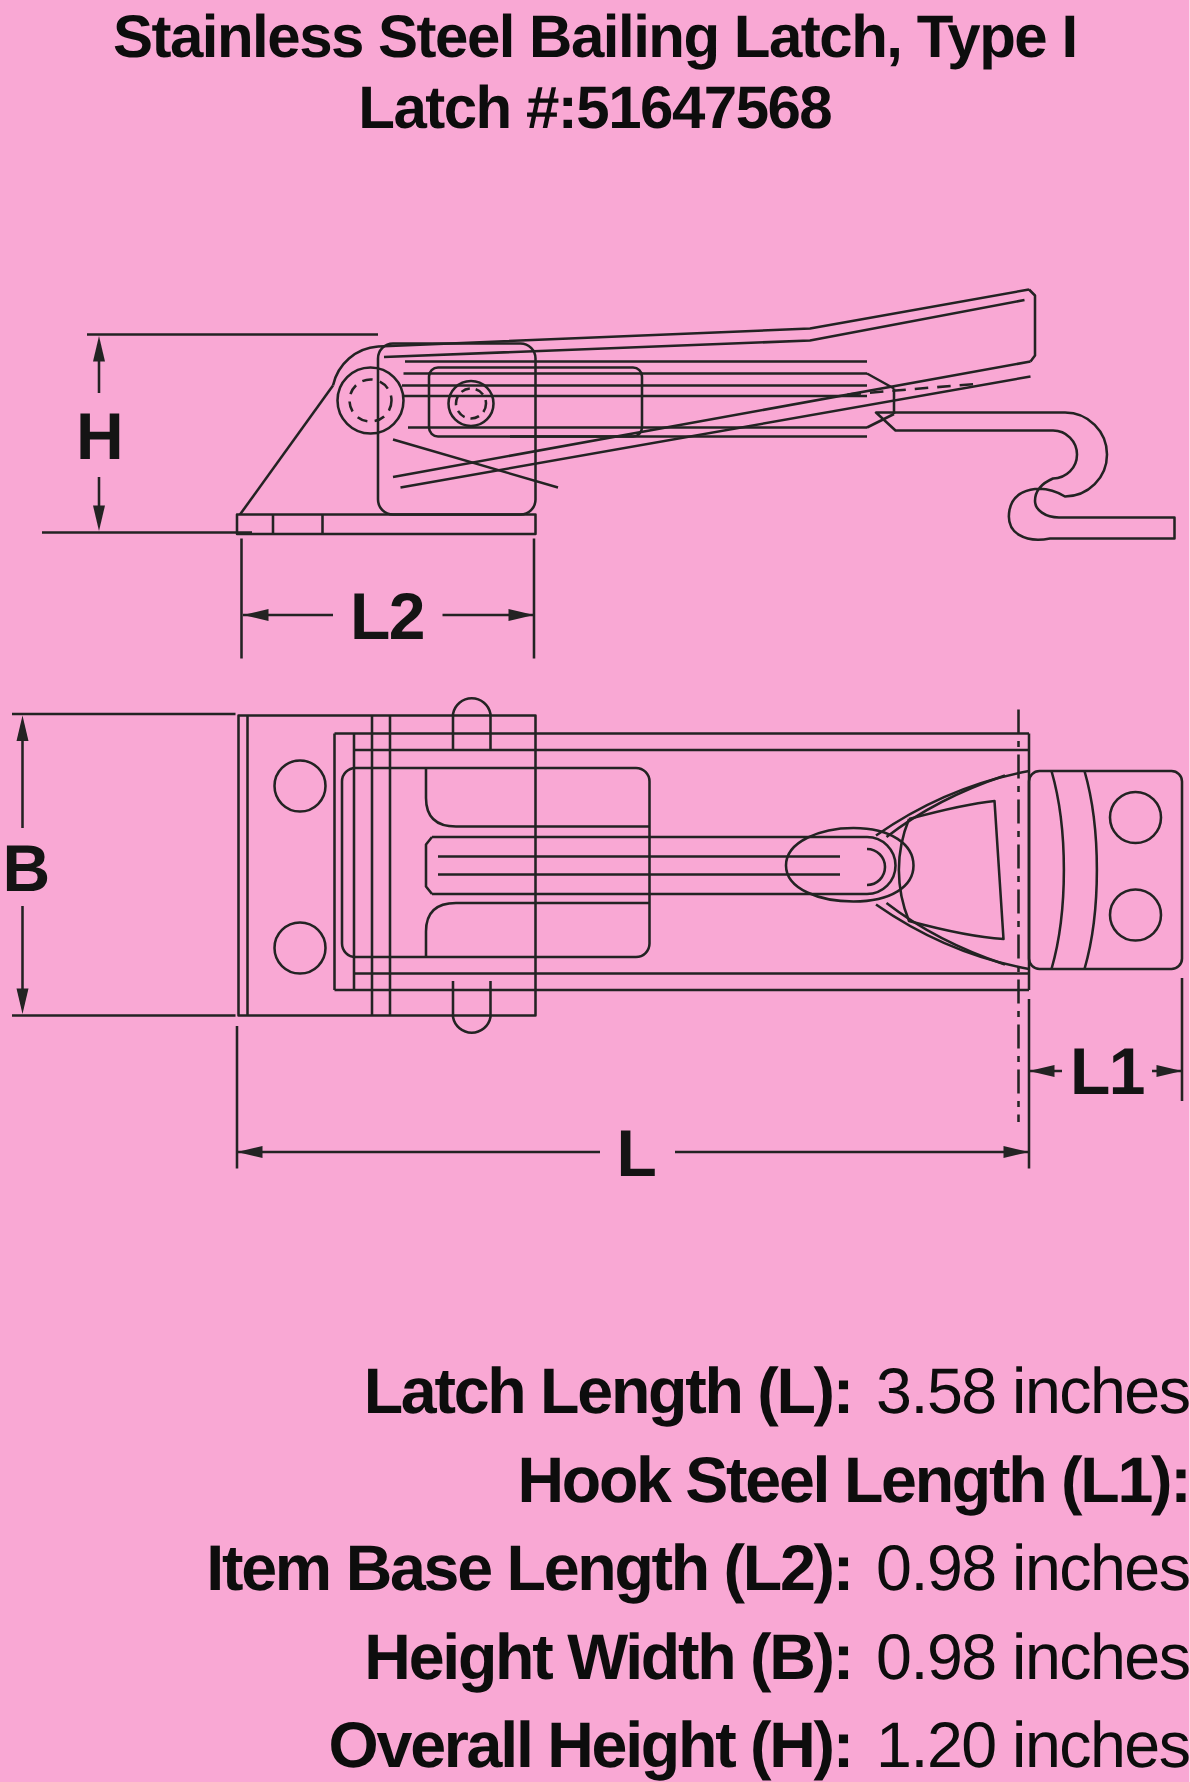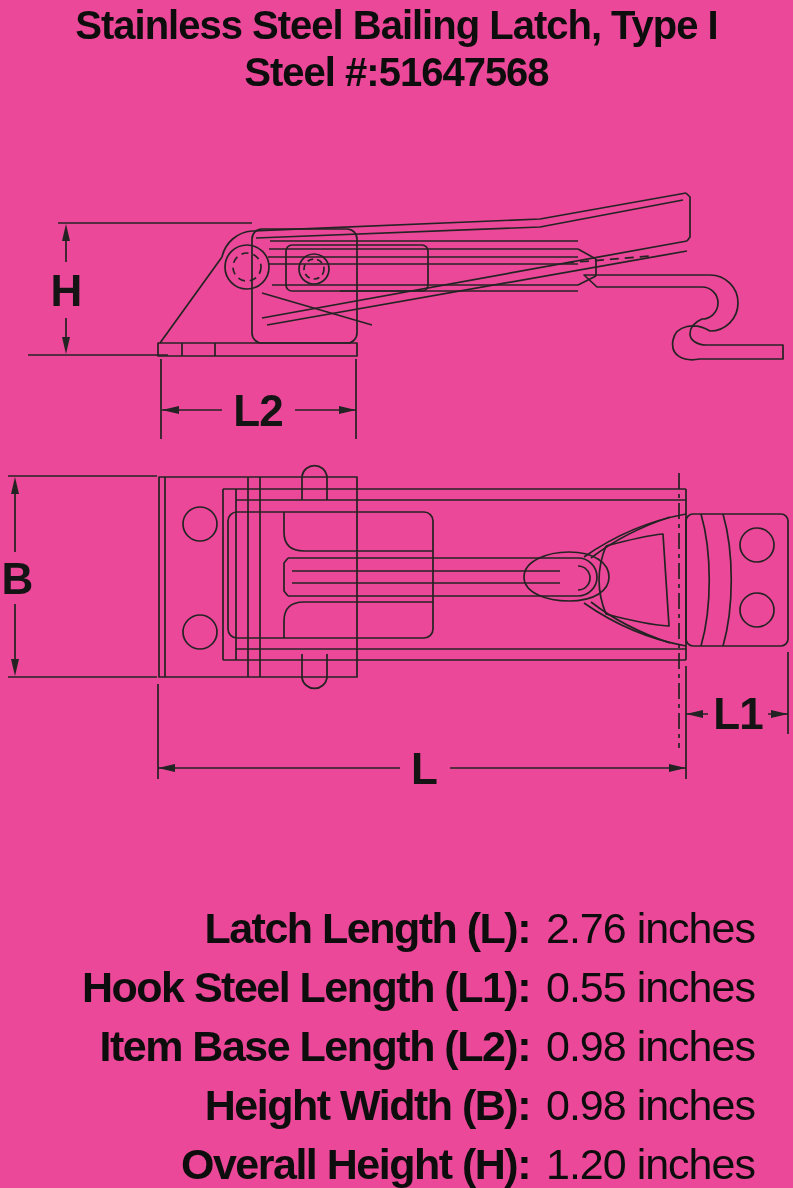--- a/index.html
+++ b/index.html
@@ -1,19 +1,19 @@
 <!DOCTYPE html>
 <html><head>
 <meta charset="utf-8">
 <style>
   html,body{margin:0;padding:0;background:#fff;}
   .page{
     position:relative;
     width:793px;height:1188px;
-    background:#ec4899;
+    background:#f9a8d4;
     font-family:"Liberation Sans", sans-serif;
     color:#111;
     overflow:hidden;
   }
   .title-block{
     position:absolute;top:2px;left:0;width:793px;
     text-align:center;
     font-weight:bold;
     font-size:40px;
     line-height:47px;
@@ -36,40 +36,40 @@
   .thin{stroke-width:1.3;}
   .dash{stroke-dasharray:7 5;}
   .dashsm{stroke-dasharray:6 4;}
   .hid{stroke-dasharray:9 6;}
   .cl{stroke-dasharray:16 5 4 5;}
   .arrow{fill:#232323;stroke:none;}
   .specs{
     position:absolute;left:0;top:899px;width:793px;
   }
   .spec-row{
-    display:flex;align-items:center;height:59px;
+    display:flex;align-items:center;height:59px;justify-content:flex-end;
   }
   .spec-label{
     width:530px;text-align:right;
     font-weight:bold;font-size:43px;letter-spacing:-1.5px;
     white-space:nowrap;color:#0d0d0d;
   }
   .spec-value{
     padding-left:16px;font-size:43px;letter-spacing:-1px;
     white-space:nowrap;color:#0d0d0d;
   }
 </style>
 </head>
 <body>
 
 <div class="page">
 
   <div class="title-block">
     <div>Stainless Steel Bailing Latch, Type I</div>
-    <div>Steel #:51647568</div>
+    <div>Latch #:51647568</div>
   </div>
 
   <svg class="drawing" width="793" height="810" viewBox="0 0 793 810" xmlns="http://www.w3.org/2000/svg">
 
     <g>
 
       <rect class="s" x="158" y="343" width="199" height="13"></rect>
       <path class="s" d="M182,343 V356 M215,343 V356"></path>
 
       <path class="s" d="M160,343 L222,257"></path>
@@ -179,25 +179,24 @@
         <path class="arrow" d="M686,714 L703,710 L703,718 Z"></path>
         <path class="arrow" d="M788,714 L771,710 L771,718 Z"></path>
         <text class="dim-text" x="738" y="729" text-anchor="middle">L1</text>
       </g>
     </g>
   </svg>
 
   <div class="specs">
     <div class="spec-row">
       <div class="spec-label">Latch Length (L):</div>
-      <div class="spec-value">2.76 inches</div>
+      <div class="spec-value">3.58 inches</div>
     </div>
     <div class="spec-row">
       <div class="spec-label">Hook Steel Length (L1):</div>
-      <div class="spec-value">0.55 inches</div>
     </div>
     <div class="spec-row">
       <div class="spec-label">Item Base Length (L2):</div>
       <div class="spec-value">0.98 inches</div>
     </div>
     <div class="spec-row">
       <div class="spec-label">Height Width (B):</div>
       <div class="spec-value">0.98 inches</div>
     </div>
     <div class="spec-row">

